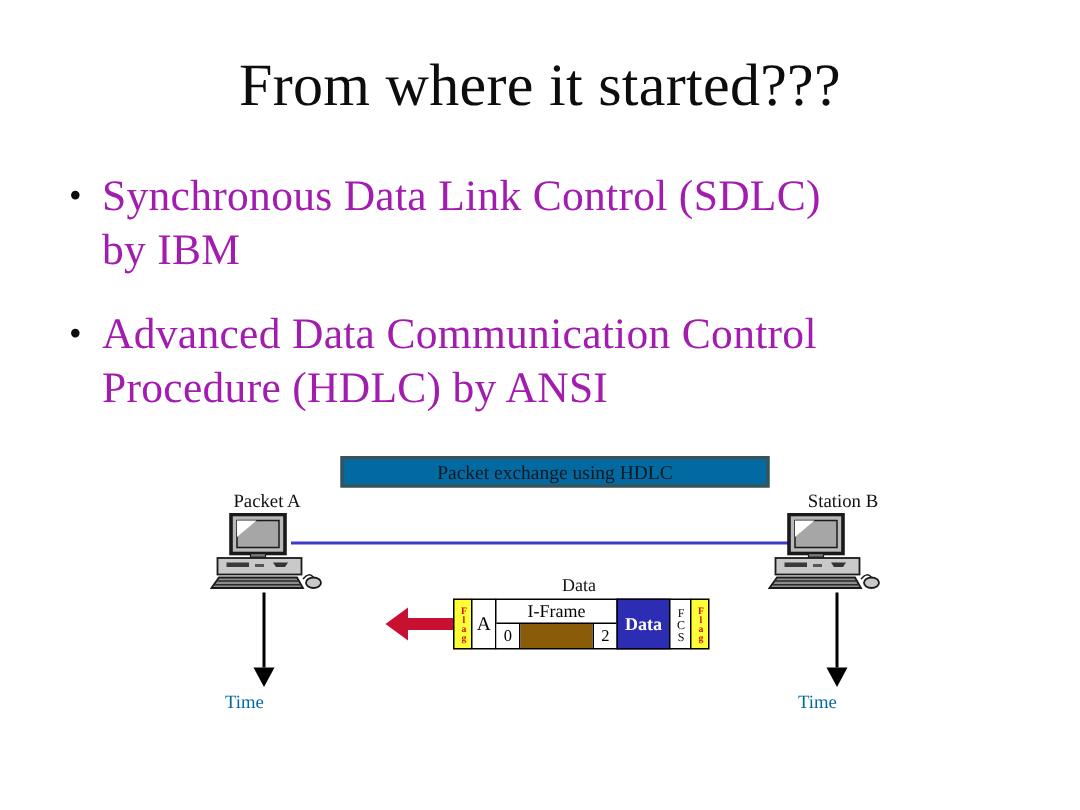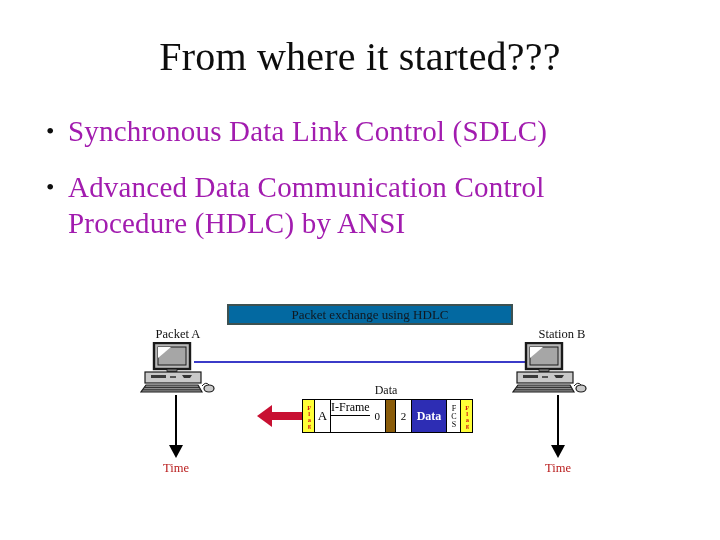--- a/index.html
+++ b/index.html
@@ -48,21 +48,21 @@
   .arrow-a-line{left:175px;}
   .arrow-b-line{left:557px;}
   .time-arrow-head{
     position:absolute;top:445px;width:0;height:0;
     border-left:7px solid transparent;border-right:7px solid transparent;
     border-top:13px solid #000;
   }
   .arrow-a-head{left:169px;}
   .arrow-b-head{left:551px;}
   .time-label{
-    position:absolute;top:461px;width:52px;text-align:center;font-size:12.5px;color:#b91c1c;
+    position:absolute;top:461px;width:52px;text-align:left;font-size:12.5px;color:#0369a1;
   }
   .time-a{left:150px;}
   .time-b{left:532px;}
 
   
   .frame-above-label{
     position:absolute;left:358px;top:383px;width:56px;text-align:center;
     font-size:12px;color:#111;
   }
   .frame-row{
@@ -74,21 +74,21 @@
   }
   .cell:first-child{margin-left:0;}
   .flag-cell{width:13px;background:#ffff38;}
   .vtext{
     writing-mode:vertical-lr;text-orientation:upright;line-height:1;letter-spacing:-1px;
   }
   .flag-cell .vtext{font-size:6.5px;font-weight:bold;color:#cc1111;}
   .addr-cell{width:17px;font-size:13px;color:#000;}
   .iframe-block{
     box-sizing:border-box;width:82px;border:1px solid #000;margin-left:-1px;
-    display:flex;flex-direction:row;background:#fff;
+    display:flex;flex-direction:column;background:#fff;
   }
   .iframe-top{
     box-sizing:border-box;height:16px;border-bottom:1px solid #000;
     display:flex;align-items:center;justify-content:center;font-size:12px;color:#000;
   }
   .iframe-bottom{flex:1;display:flex;}
   .seq-cell{
     box-sizing:border-box;width:16px;display:flex;align-items:center;justify-content:center;
     font-size:11px;color:#000;background:#fff;
   }
@@ -114,20 +114,21 @@
 
 <div class="slide">
 
   <div class="title">From where it started???</div>
 
   <div class="bullets">
     <div class="bullet-item">
       <span class="bullet-dot">•</span>
       <span class="bullet-text">
         <span class="bullet-line">Synchronous Data Link Control (SDLC)</span>
+        <span class="bullet-line">by IBM</span>
       </span>
     </div>
     <div class="bullet-item">
       <span class="bullet-dot">•</span>
       <span class="bullet-text">
         <span class="bullet-line">Advanced Data Communication Control</span>
         <span class="bullet-line">Procedure (HDLC) by ANSI</span>
       </span>
     </div>
   </div>

